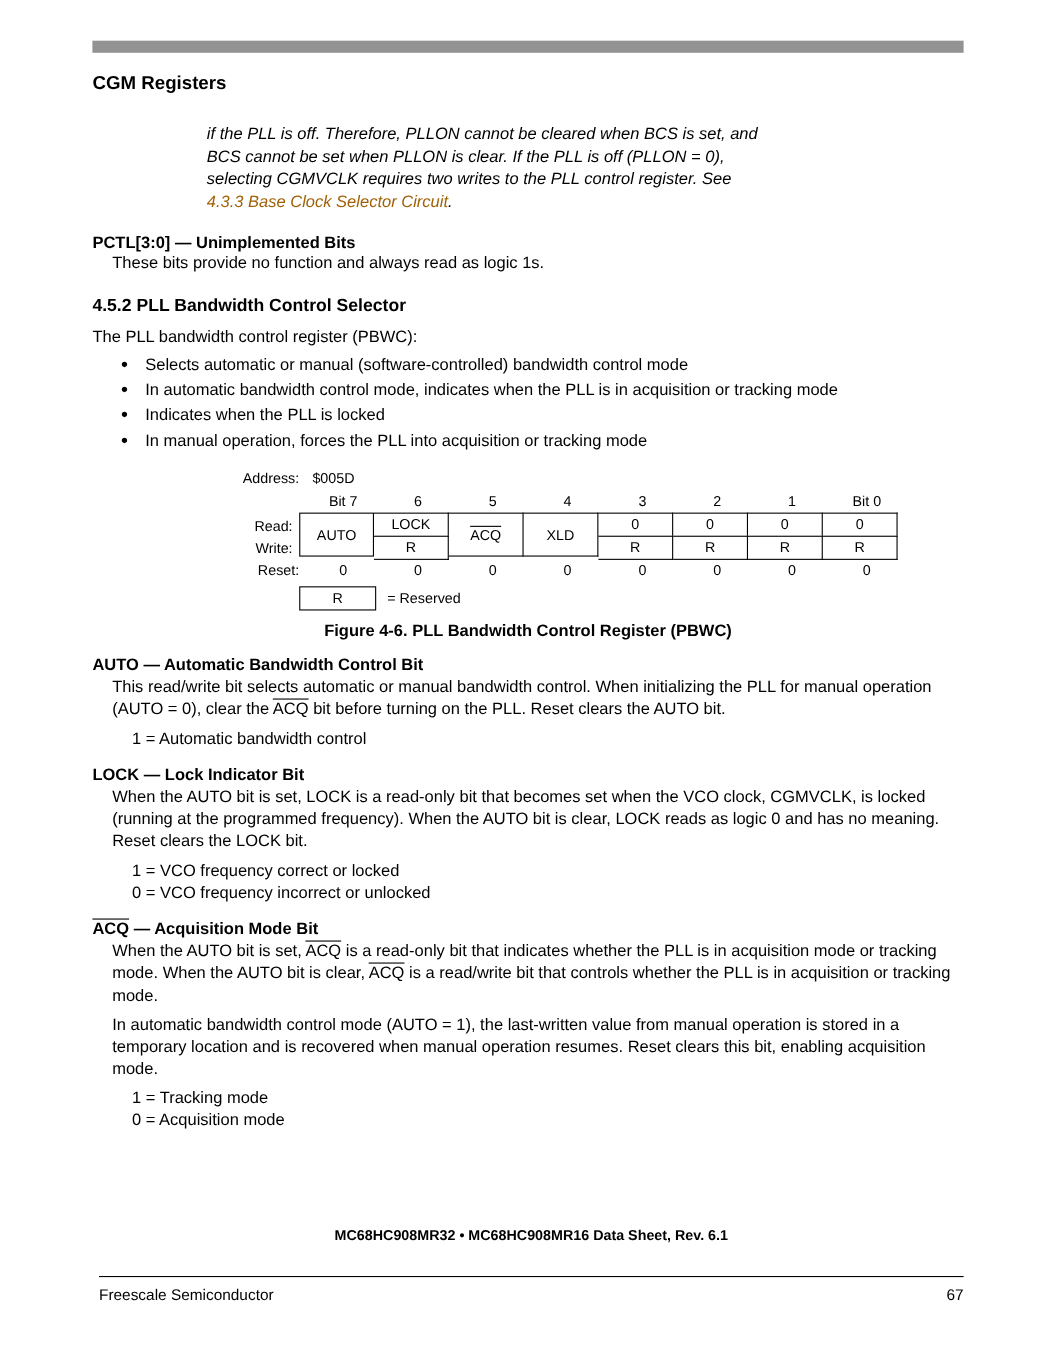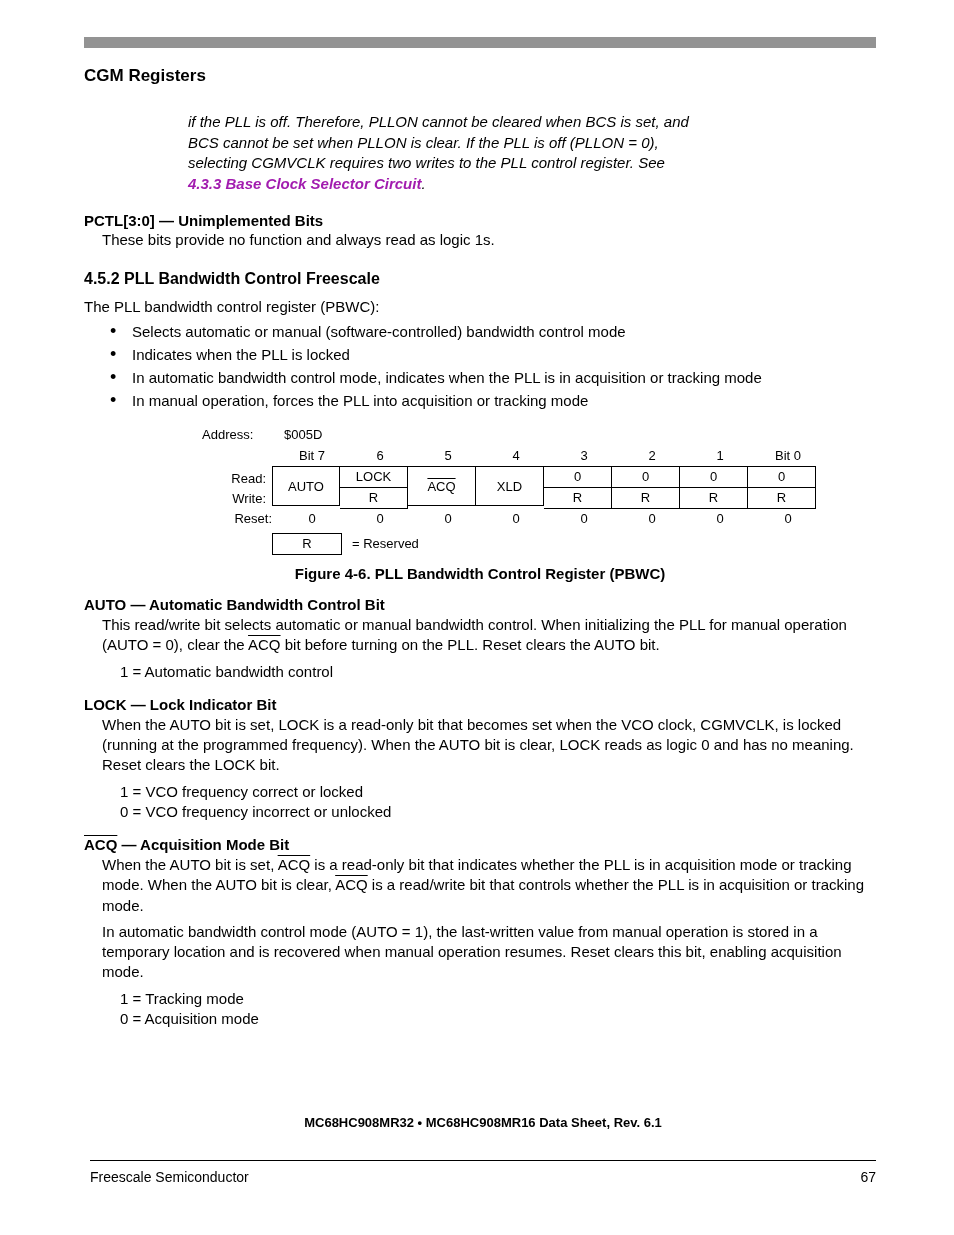--- a/index.html
+++ b/index.html
@@ -26,22 +26,21 @@
     font-size: 17px;
     margin-bottom: 26px;
   }
   .note-block {
     margin-left: 104px;
     font-style: italic;
     line-height: 1.37;
     margin-bottom: 18px;
   }
   .note-block .link {
-    color: #a21caf;
-    font-weight: bold;
+    color: #a16207;
   }
   .pctl-head {
     font-weight: bold;
     margin-bottom: 2px;
   }
   .pctl-body {
     margin-left: 18px;
     margin-bottom: 22px;
   }
   h3.section-title {
@@ -107,20 +106,21 @@
   .bl { border-left: 1px solid #000; }
   .br { border-right: 1px solid #000; }
   .tall { line-height: 40px; height:40px;}
   .addr-line {
     display: flex;
     align-items: center;
     margin-bottom: 4px;
   }
   .addr-line .addr-label {
     width: 70px;
+    text-align: right;
     padding-right: 6px;
     font-size: 13px;
   }
   .addr-line .addr-val {
     font-size: 13px;
     padding-left: 6px;
     text-align: center;
   }
   .legend-row {
     display:flex;
@@ -182,26 +182,26 @@
   <div class="note-block">
     <span>if the PLL is off. Therefore, PLLON cannot be cleared when BCS is set, and</span><br>
     <span>BCS cannot be set when PLLON is clear. If the PLL is off (PLLON = 0),</span><br>
     <span>selecting CGMVCLK requires two writes to the PLL control register. See</span><br>
     <span class="link">4.3.3 Base Clock Selector Circuit</span><span>.</span>
   </div>
 
   <div class="pctl-head">PCTL[3:0] — Unimplemented Bits</div>
   <div class="pctl-body">These bits provide no function and always read as logic 1s.</div>
 
-  <h3 class="section-title">4.5.2  PLL Bandwidth Control Freescale</h3>
+  <h3 class="section-title">4.5.2  PLL Bandwidth Control Selector</h3>
   <div class="intro-line">The PLL bandwidth control register (PBWC):</div>
   <ul class="bullets">
     <li>Selects automatic or manual (software-controlled) bandwidth control mode</li>
+    <li>In automatic bandwidth control mode, indicates when the PLL is in acquisition or tracking mode</li>
     <li>Indicates when the PLL is locked</li>
-    <li>In automatic bandwidth control mode, indicates when the PLL is in acquisition or tracking mode</li>
     <li>In manual operation, forces the PLL into acquisition or tracking mode</li>
   </ul>
 
   <div class="regblock">
     <div class="addr-line">
       <div class="addr-label">Address:</div>
       <div class="addr-val">$005D</div>
     </div>
 
     <div class="reg-row">

